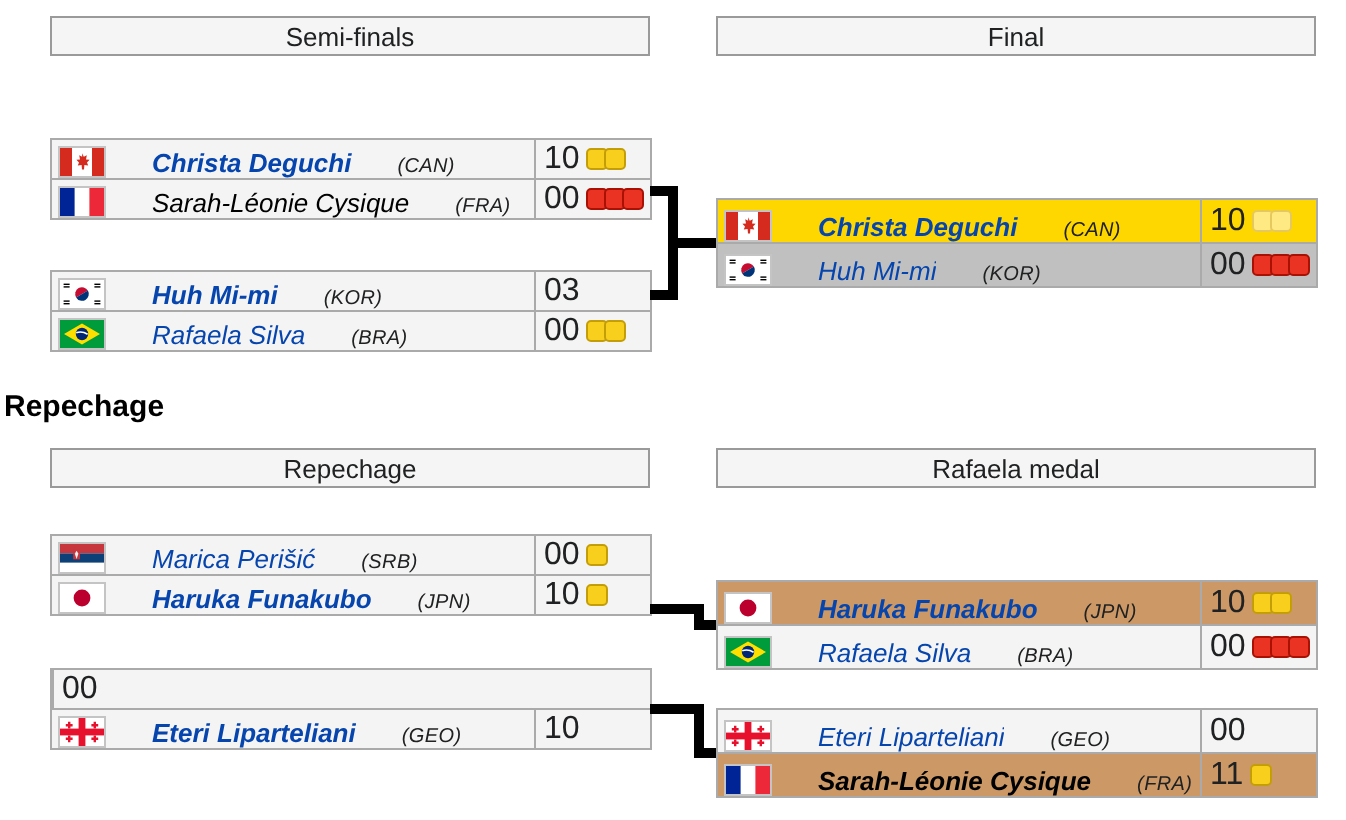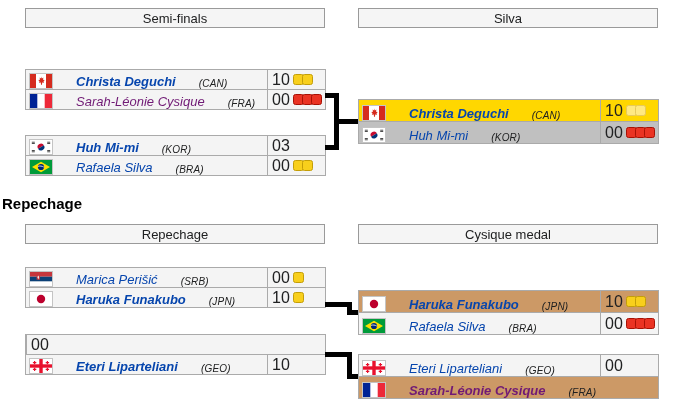--- a/index.html
+++ b/index.html
@@ -16,21 +16,21 @@
 
   .ncell{flex:1;display:flex;align-items:flex-end;gap:23px;padding-left:3px;min-width:0;font-style:italic;}
   .scell{width:58px;flex:none;box-sizing:border-box;border-left:1px solid #aaa;
          display:flex;align-items:center;gap:3px;padding-left:4px;overflow:hidden;}
 
   .flag{width:22px;height:14px;flex:none;display:block;border:1px solid #c4c4c4;background:#fff;}
   .flag svg{display:block;}
 
   .name{font-size:13px;color:#0645ad;white-space:nowrap;overflow:hidden;text-overflow:ellipsis;}
   .name.bold{font-weight:bold;}
-  .name.visited{color:#701a75;}
+  .name.visited{color:#000000;}
   .code{font-size:10px;color:#202122;white-space:nowrap;letter-spacing:.2px;margin-top:36px;}
   .score{font-size:16px;color:#202122;}
 
   .cards{display:flex;align-items:center;}
   .card{width:11px;height:11px;border-radius:2.5px;flex:none;display:inline-block;box-sizing:border-box;}
   .card + .card{margin-left:-2px;}
   .card-yellow{background:#f8cf1c;border:1px solid #c49e08;}
   .card-red{background:#ea3323;border:1px solid #a81104;}
   .card-pale-yellow{background:#ffe982;border:1px solid #e6c95e;}
 
@@ -42,28 +42,28 @@
 </style>
 </head>
 <body>
 
 <div class="stage">
 
   <div class="colhead" style="left:25px;top:8px;">
       <span>Semi-finals</span>
     </div>
   <div class="colhead" style="left:358px;top:8px;">
-      <span>Silva</span>
+      <span>Final</span>
     </div>
   <div class="sechead" style="left:2px;top:195px;">Repechage</div>
   <div class="colhead" style="left:25px;top:224px;">
       <span>Repechage</span>
     </div>
   <div class="colhead" style="left:358px;top:224px;">
-      <span>Cysique medal</span>
+      <span>Rafaela medal</span>
     </div>
 
   <div class="match" style="left:25px;top:69px;">
     <div class="row">
       <div class="ncell">
         <span class="flag">
             <svg width="22" height="14" viewBox="0 0 22 14">
               <rect width="22" height="14" fill="#fff"></rect>
               <rect width="6" height="14" fill="#d52b1e"></rect>
               <rect x="16" width="6" height="14" fill="#d52b1e"></rect>
@@ -361,20 +361,26 @@
         <span class="flag">
             <svg width="22" height="14" viewBox="0 0 22 14">
               <rect width="22" height="14" fill="#fff"></rect>
               <rect width="7.3" height="14" fill="#002395"></rect>
               <rect x="14.7" width="7.3" height="14" fill="#ed2939"></rect>
             </svg>
           </span>
         <span class="name bold visited">Sarah-Léonie Cysique</span>
         <span class="code">(FRA)</span>
       </div>
+      <div class="scell">
+        <span class="score">11</span>
+        <span class="cards">
+            <span class="card card-yellow"></span>
+          </span>
+      </div>
     </div>
   </div>
 
   <div class="conn" style="left:325px;top:93px;width:14px;height:5px;"></div>
   <div class="conn" style="left:334px;top:93px;width:5px;height:57px;"></div>
   <div class="conn" style="left:325px;top:145px;width:14px;height:5px;"></div>
   <div class="conn" style="left:339px;top:119px;width:19px;height:5px;"></div>
 
   <div class="conn" style="left:325px;top:302px;width:27px;height:5px;"></div>
   <div class="conn" style="left:347px;top:302px;width:5px;height:13px;"></div>

